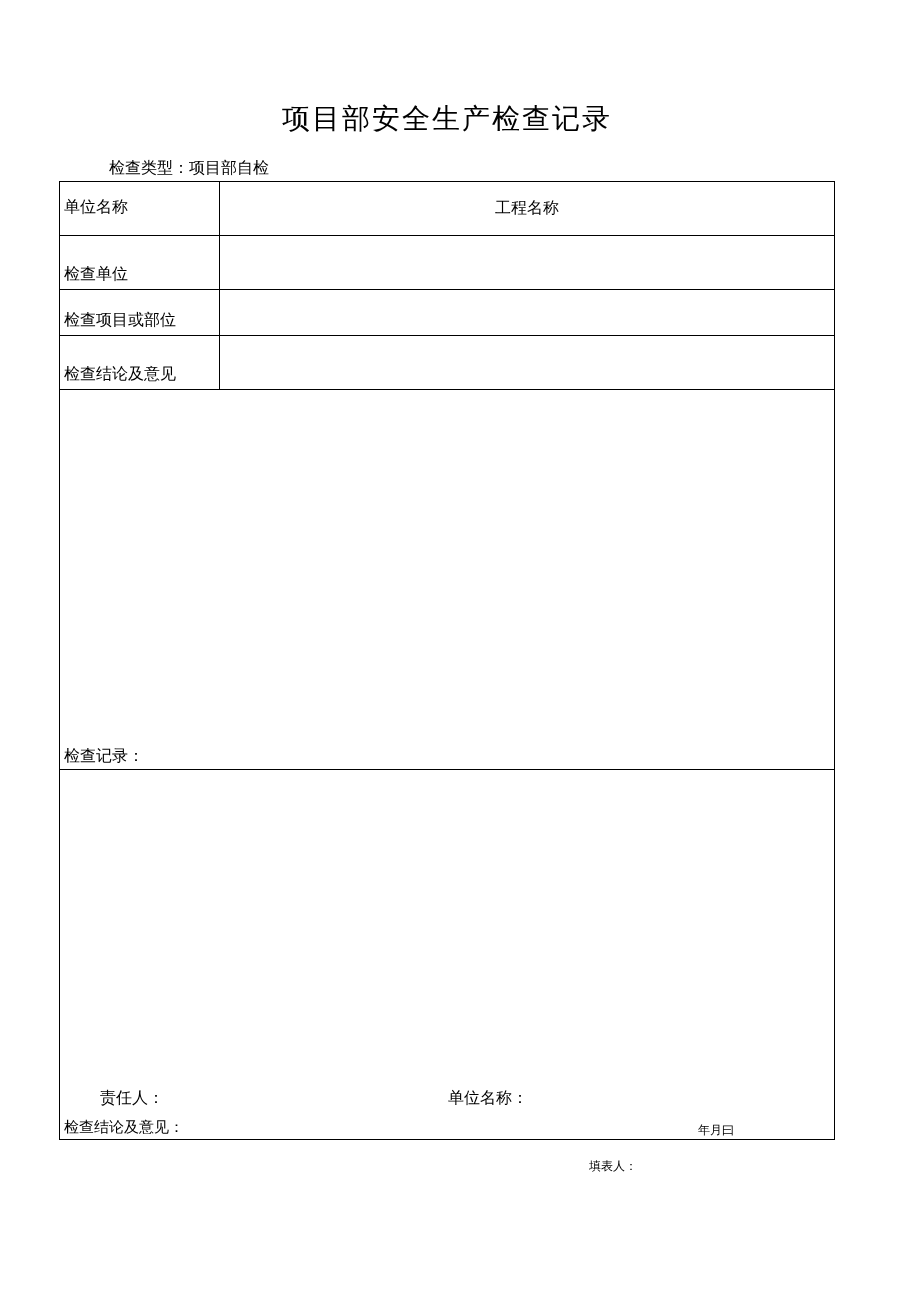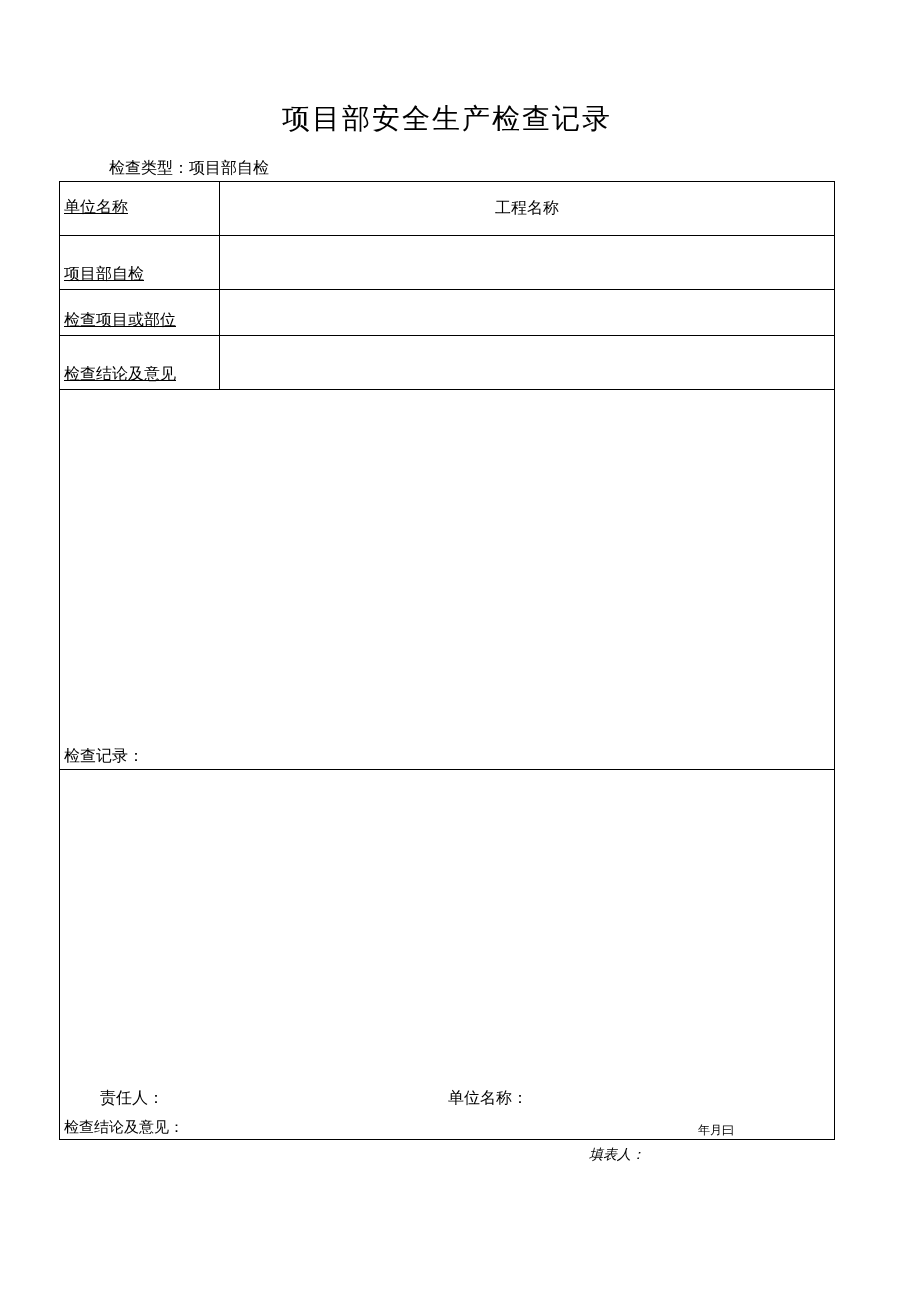--- a/index.html
+++ b/index.html
@@ -44,21 +44,20 @@
     .row-header {
       height: 54px;
     }
     .row-header td:first-child {
       width: 160px;
     }
     .row-header td.label {
       text-align: left;
       vertical-align: bottom;
       padding-bottom: 4px;
-      text-decoration: underline;
     }
     .row1 td:first-child {
       vertical-align: middle;
     }
     .row1 .project-name-cell {
       text-align: center;
       vertical-align: middle;
     }
     .record-section {
       height: 380px;
@@ -92,41 +91,40 @@
       display: inline-block;
       margin-left: 280px;
     }
     .date-row {
       position: absolute;
       bottom: 0;
       right: 100px;
       font-size: 12px;
     }
     .footer {
-      font-size: 14px;
-      margin-top: 6px;
+      font-size: 12px;
+      margin-top: 18px;
       margin-left: 530px;
-      font-style: italic;
     }
   </style>
 </head>
 <body>
 
 <div class="page">
   <h1 class="title">项目部安全生产检查记录</h1>
   <div class="subtitle">检查类型：项目部自检</div>
 
   <table class="form-table">
     <tbody>
         <tr class="row-header row1">
       <td class="label">单位名称</td>
       <td class="project-name-cell" colspan="1">工程名称</td>
     </tr>
     <tr class="row-header">
-      <td class="label">项目部自检</td>
+      <td class="label">检查单位</td>
       <td></td>
     </tr>
     <tr class="row-header" style="height:46px;margin-left:23px;">
       <td class="label">检查项目或部位</td>
       <td></td>
     </tr>
     <tr class="row-header">
       <td class="label">检查结论及意见</td>
       <td></td>
     </tr>

